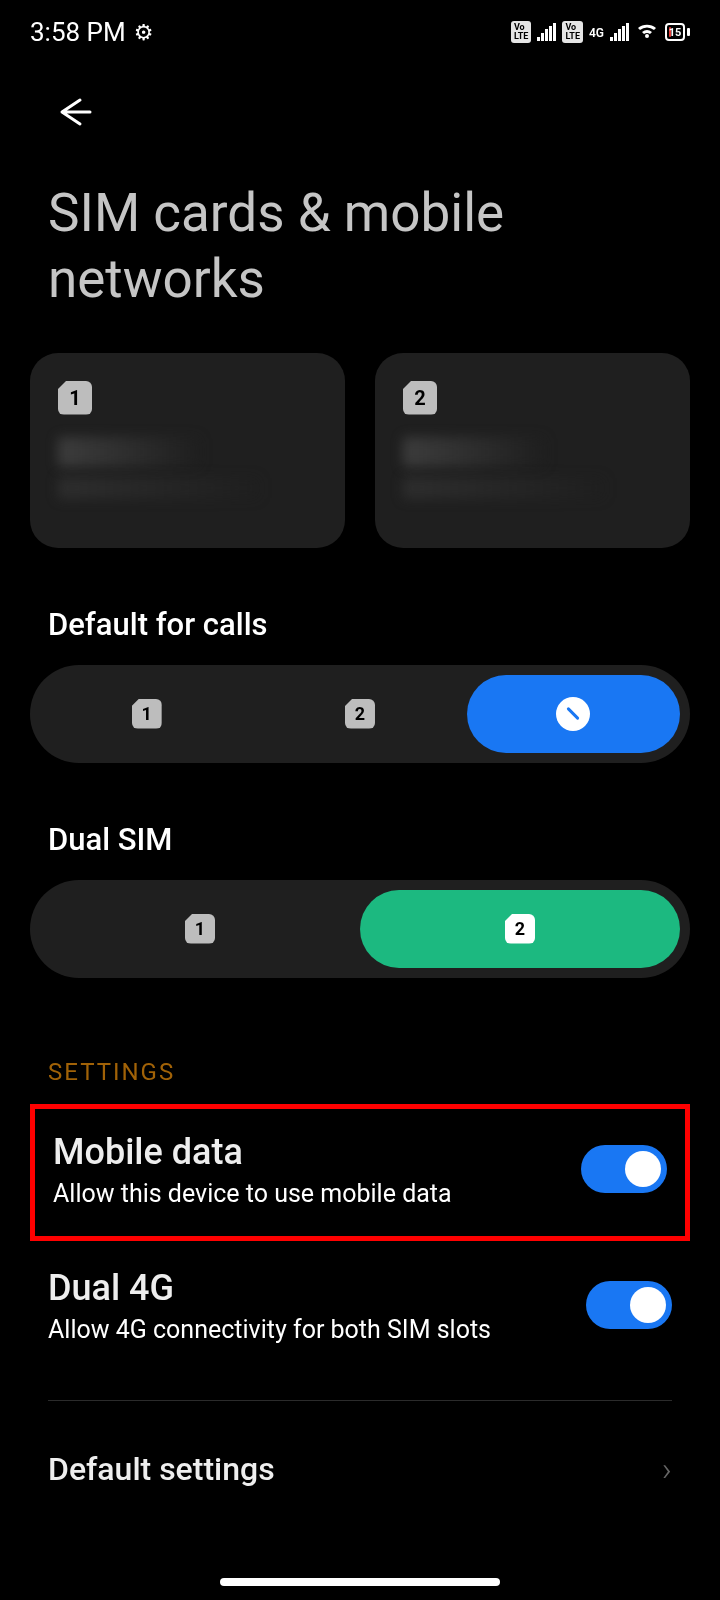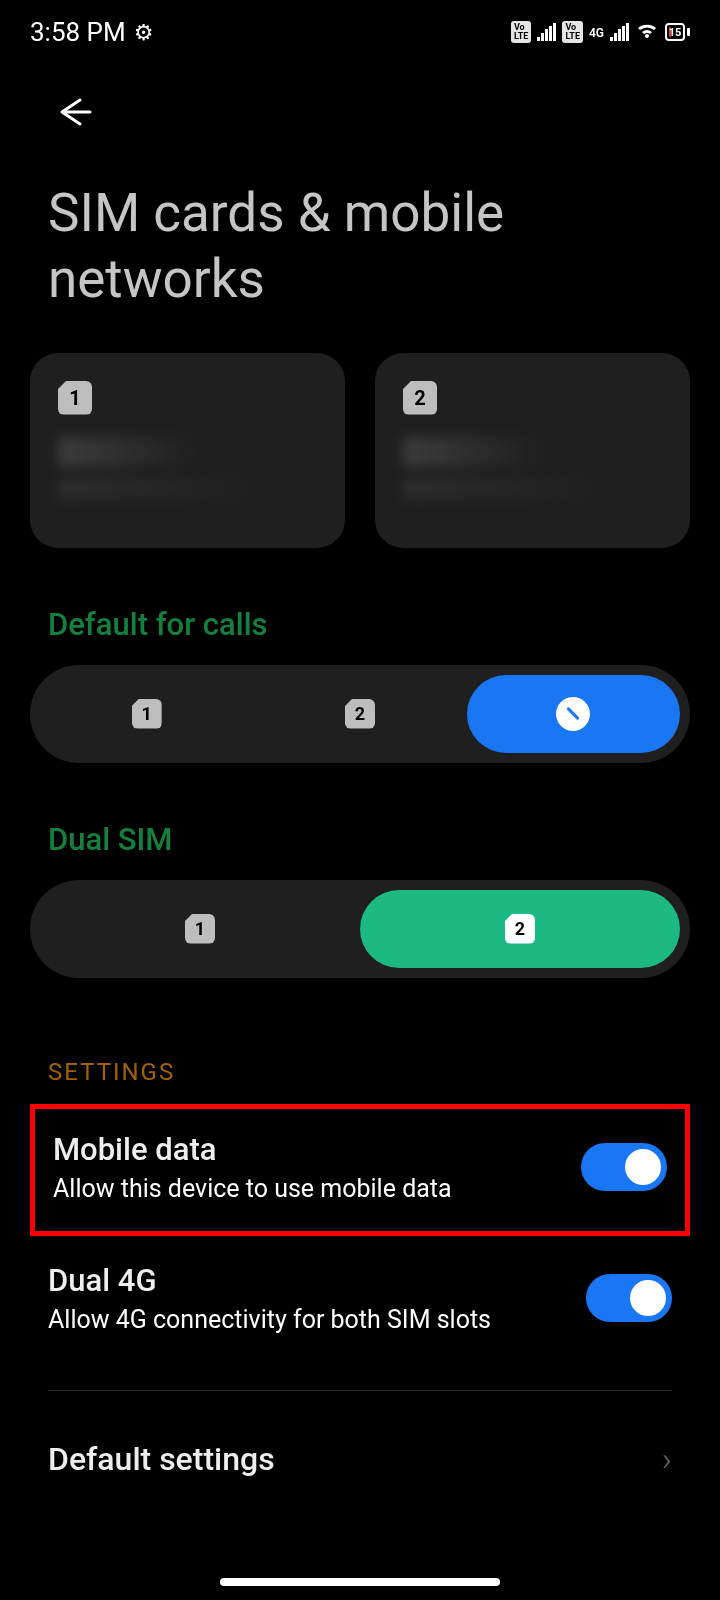--- a/index.html
+++ b/index.html
@@ -128,21 +128,21 @@
       margin-bottom: 10px;
       width:55%;
       border-radius:4px;
     }
     .sim-blur-line.small { height:22px; width:78%; background: linear-gradient(90deg, rgba(60,60,60,0.5), rgba(30,30,30,0.2)); }
 
     
     .section-label {
       font-size: 31px;
       font-weight: 500;
-      color: #15803d;
+      color: #ffffff;
       padding: 58px 48px 22px 48px;
     }
 
     
     .segmented {
       margin: 0 30px;
       background: #1f1f1f;
       border-radius: 50px;
       height: 98px;
       display: flex;
@@ -184,21 +184,21 @@
       display:flex;
       align-items:center;
       justify-content:space-between;
       padding: 26px 48px 32px 48px;
     }
     .setting-row.highlighted {
       margin: 0 30px;
       border: 5px solid #ff0000;
       padding: 22px 18px 28px 18px;
     }
-    .setting-text .row-title { font-size: 31px; font-weight:500; color:#eee; margin-bottom:6px;}
+    .setting-text .row-title { font-size: 36px; font-weight:500; color:#eee; margin-bottom:6px;}
     .setting-text .row-sub { font-size: 25px; color:#ffffff; }
 
     
     .toggle {
       width: 86px; height: 48px; border-radius: 24px;
       background: #1977f3; position: relative; flex-shrink:0;
     }
     .toggle::after {
       content:""; position:absolute; right:6px; top:6px;
       width:36px; height:36px; border-radius:50%; background:#fff;

